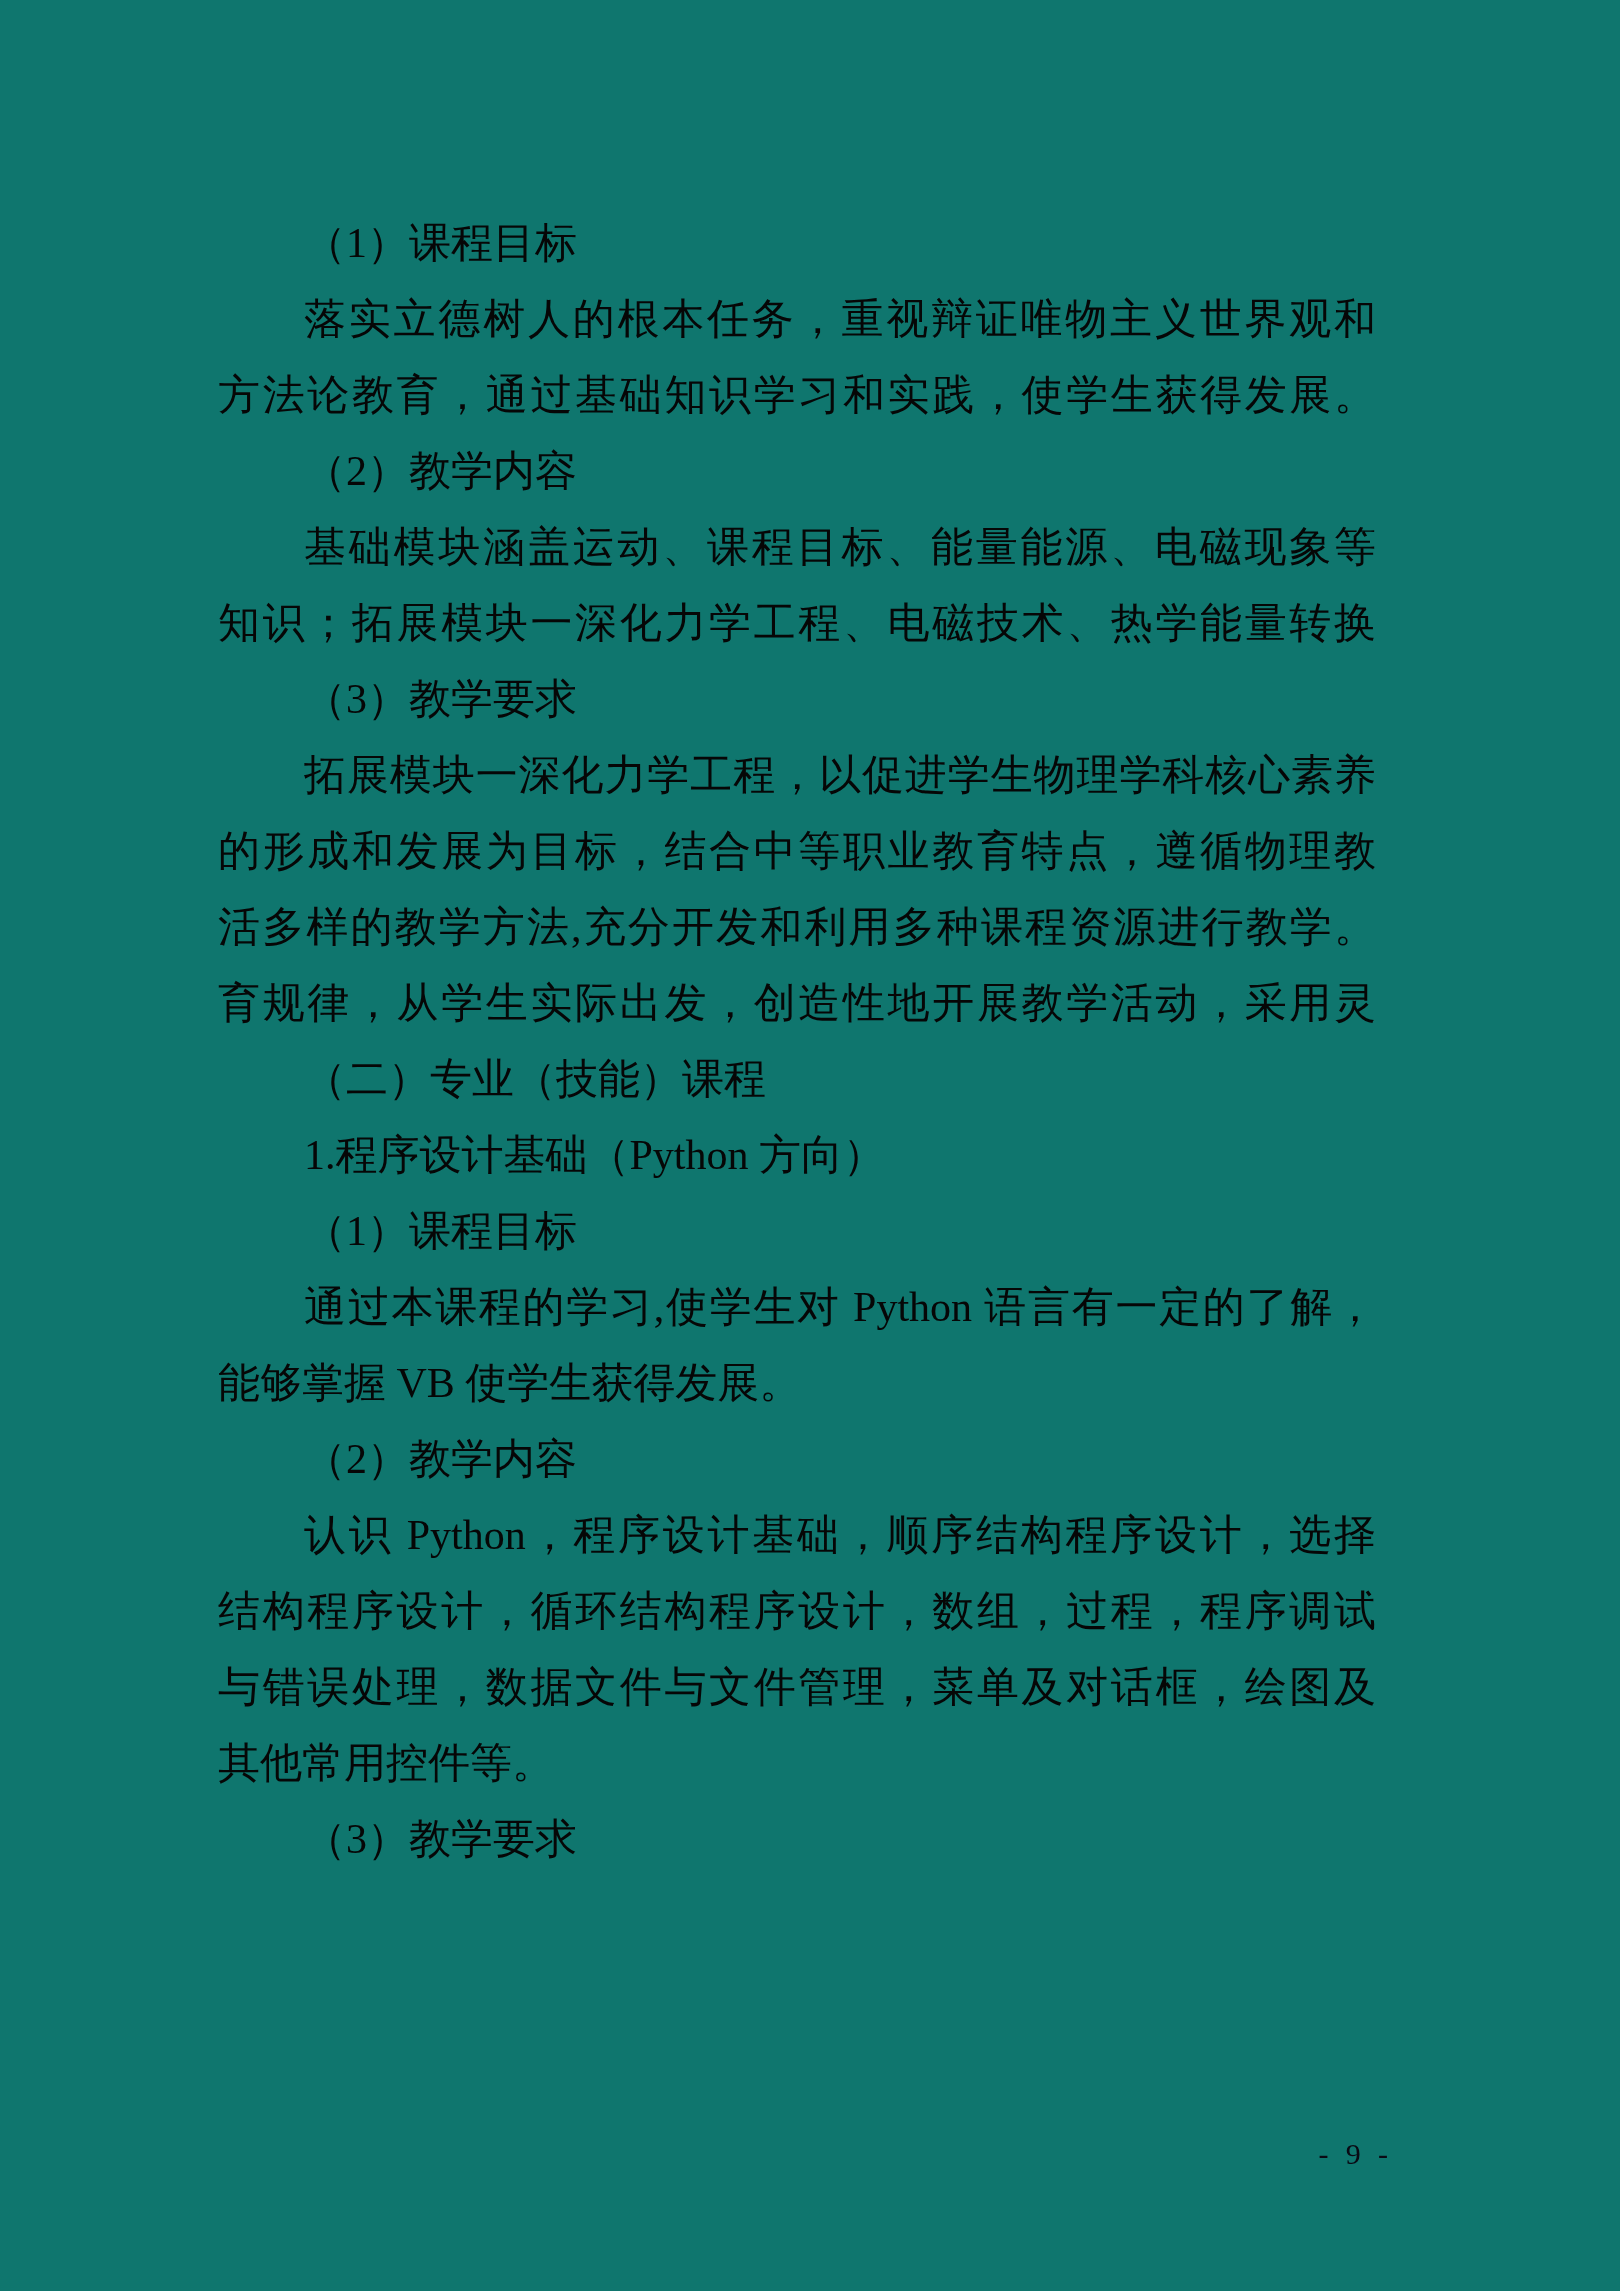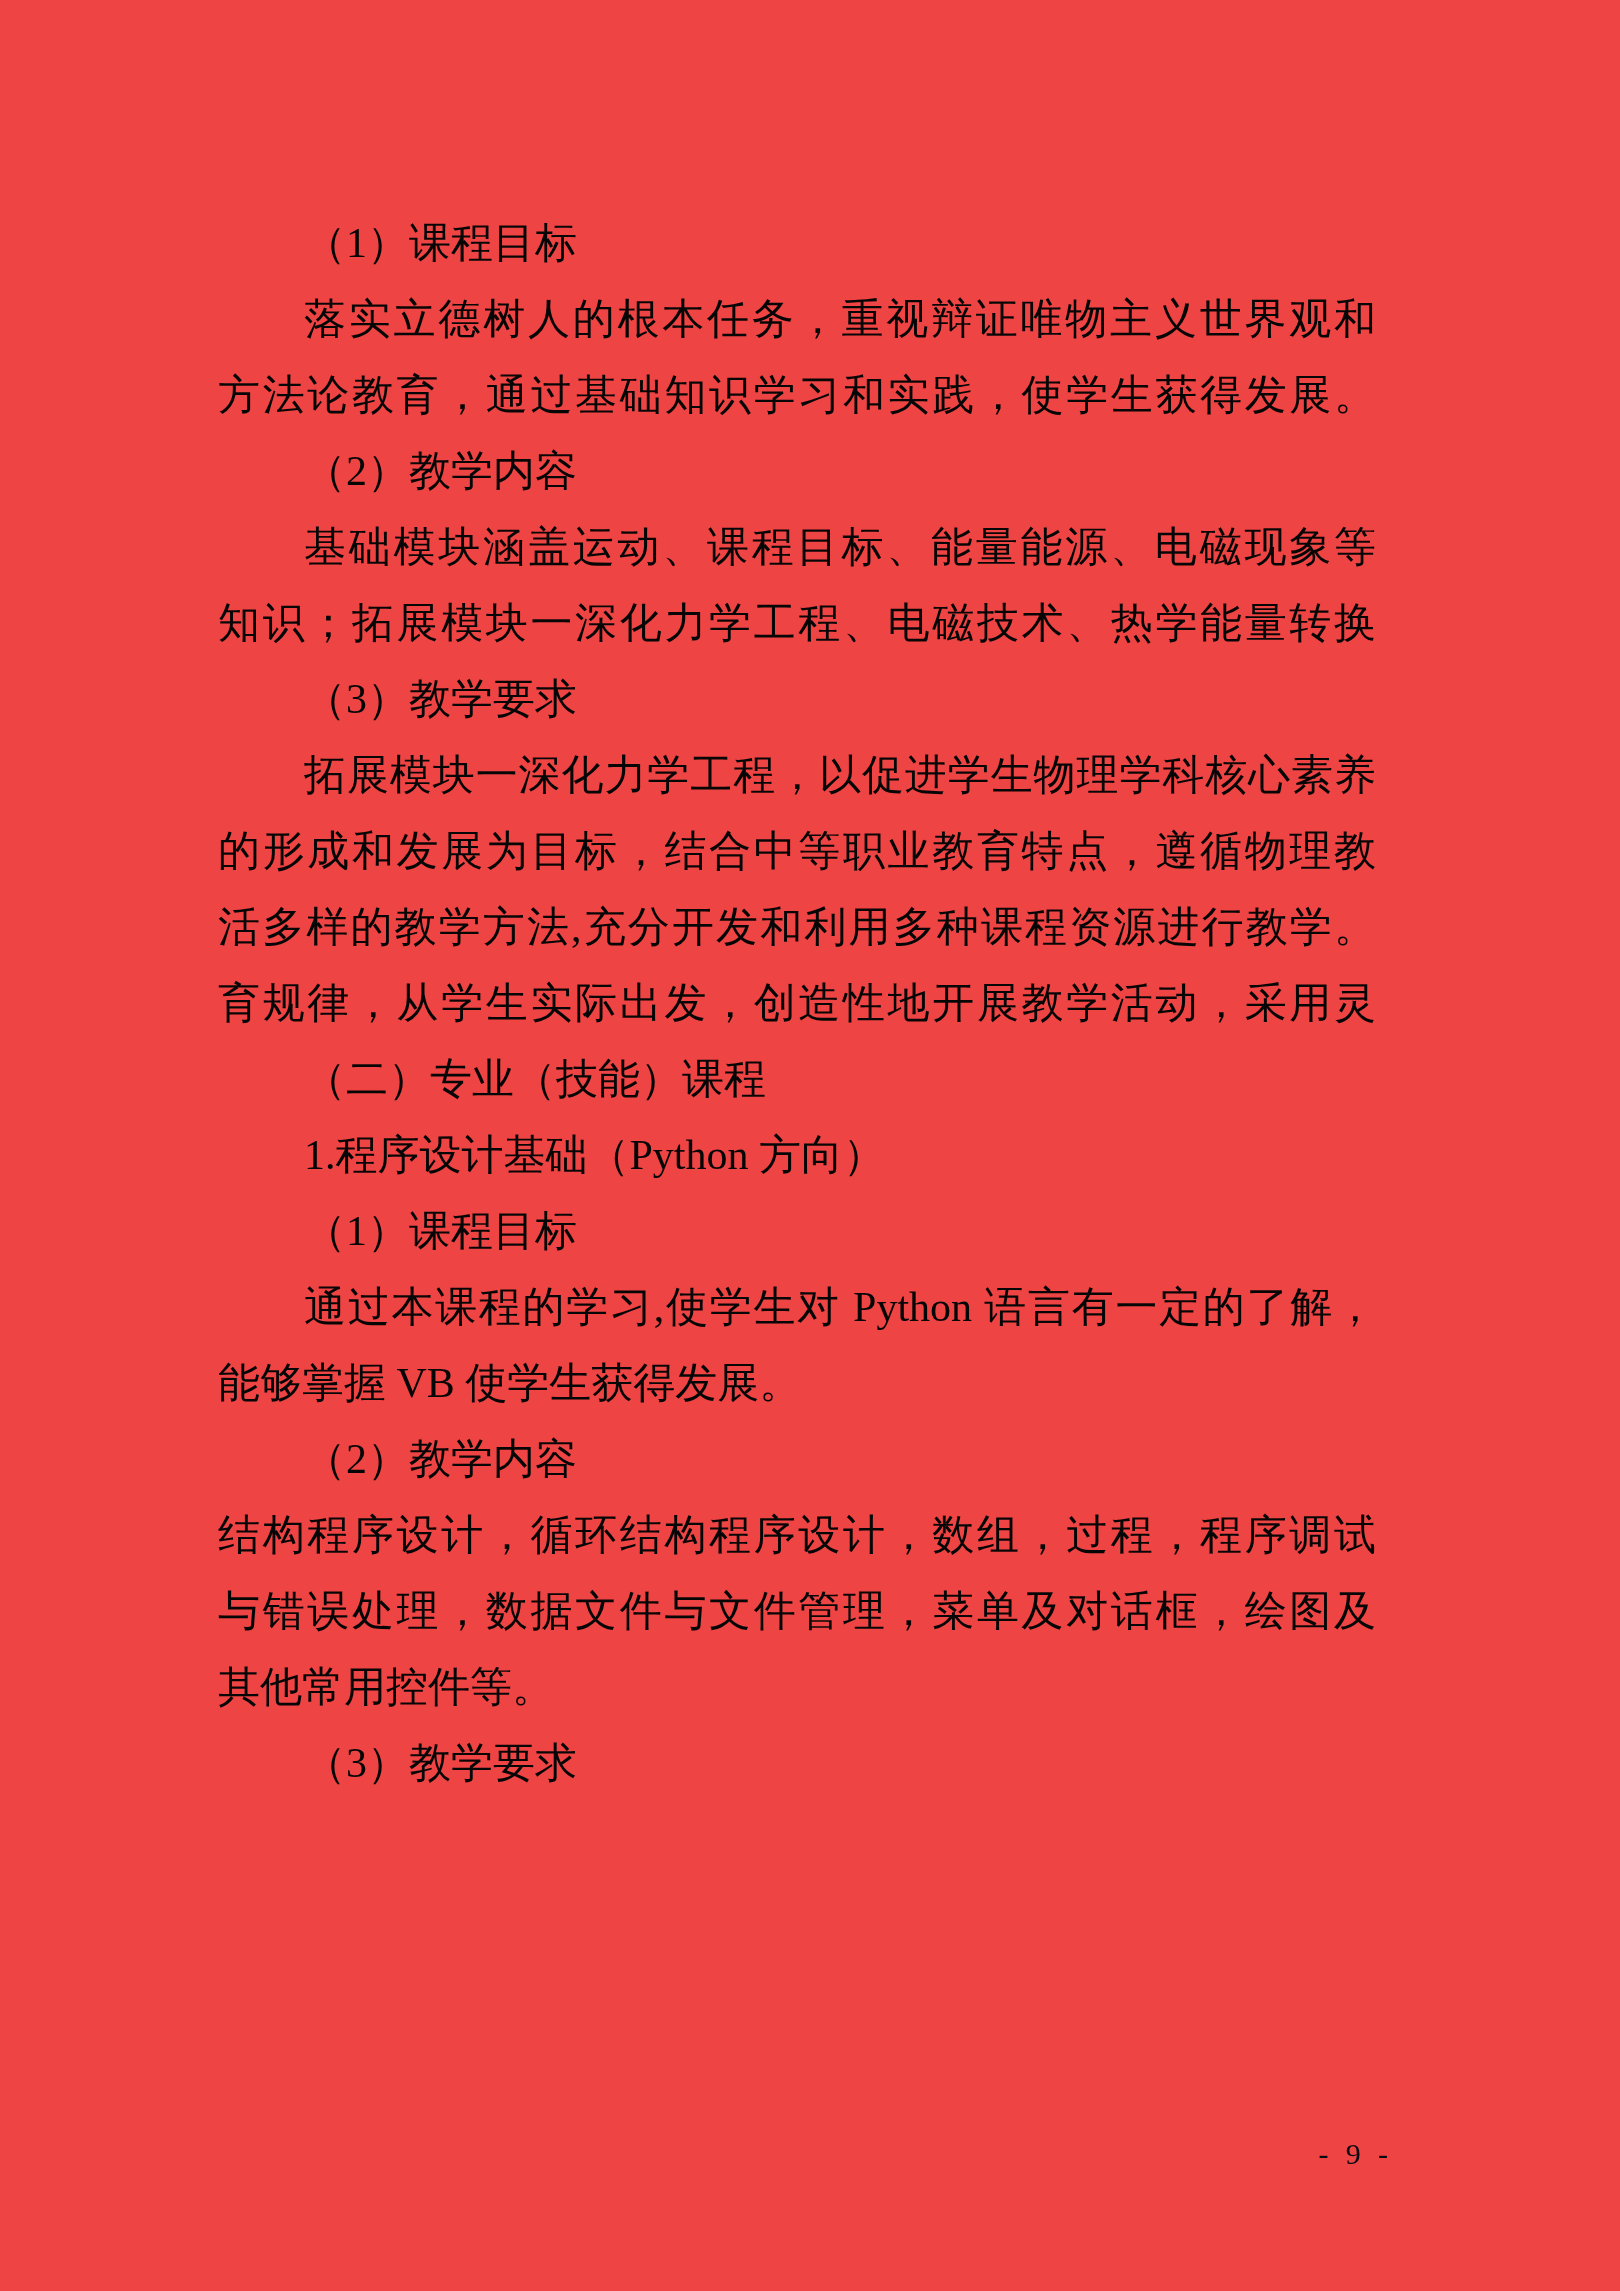--- a/index.html
+++ b/index.html
@@ -4,21 +4,21 @@
 <style>
   html, body {
     margin: 0;
     padding: 0;
     background: #ffffff;
   }
   .page {
     position: relative;
     width: 1620px;
     height: 2292px;
-    background: #ef4444;
+    background: #0f766e;
     overflow: hidden;
     font-family: "Liberation Serif", "DejaVu Serif", serif;
     color: #060606;
     font-kerning: none;
   }
   .text-block {
     position: absolute;
     left: 218px;
     top: 205px;
     width: 1158px;
@@ -64,20 +64,21 @@
     <div class="line indent full">拓展模块一深化力学工程，以促进学生物理学科核心素养</div>
     <div class="line full">的形成和发展为目标，结合中等职业教育特点，遵循物理教</div>
     <div class="line full">活多样的教学方法,充分开发和利用多种课程资源进行教学。</div>
     <div class="line full">育规律，从学生实际出发，创造性地开展教学活动，采用灵</div>
     <div class="line indent bold">（二）专业（技能）课程</div>
     <div class="line indent bold">1.程序设计基础（Python 方向）</div>
     <div class="line indent">（1）课程目标</div>
     <div class="line indent full">通过本课程的学习,使学生对 Python 语言有一定的了解，</div>
     <div class="line">能够掌握 VB 使学生获得发展。</div>
     <div class="line indent">（2）教学内容</div>
+    <div class="line indent full">认识 Python，程序设计基础，顺序结构程序设计，选择</div>
     <div class="line full">结构程序设计，循环结构程序设计，数组，过程，程序调试</div>
     <div class="line full">与错误处理，数据文件与文件管理，菜单及对话框，绘图及</div>
     <div class="line">其他常用控件等。</div>
     <div class="line indent">（3）教学要求</div>
   </div>
 
   <div class="page-num">- 9 -</div>
 
 </div>
 

